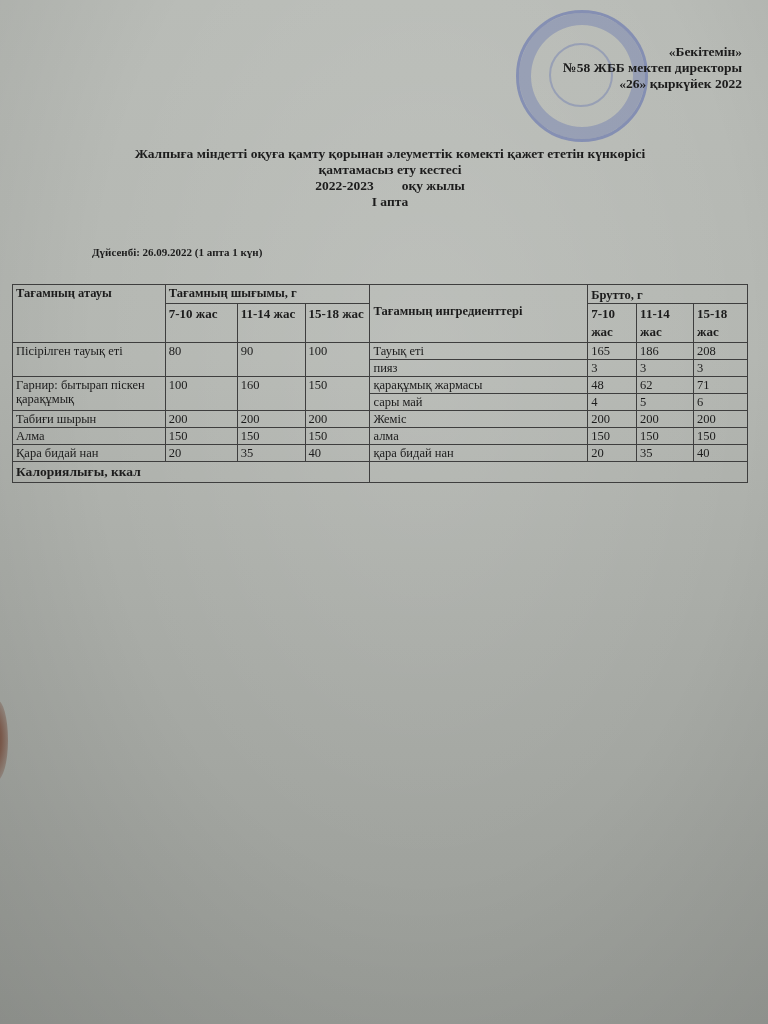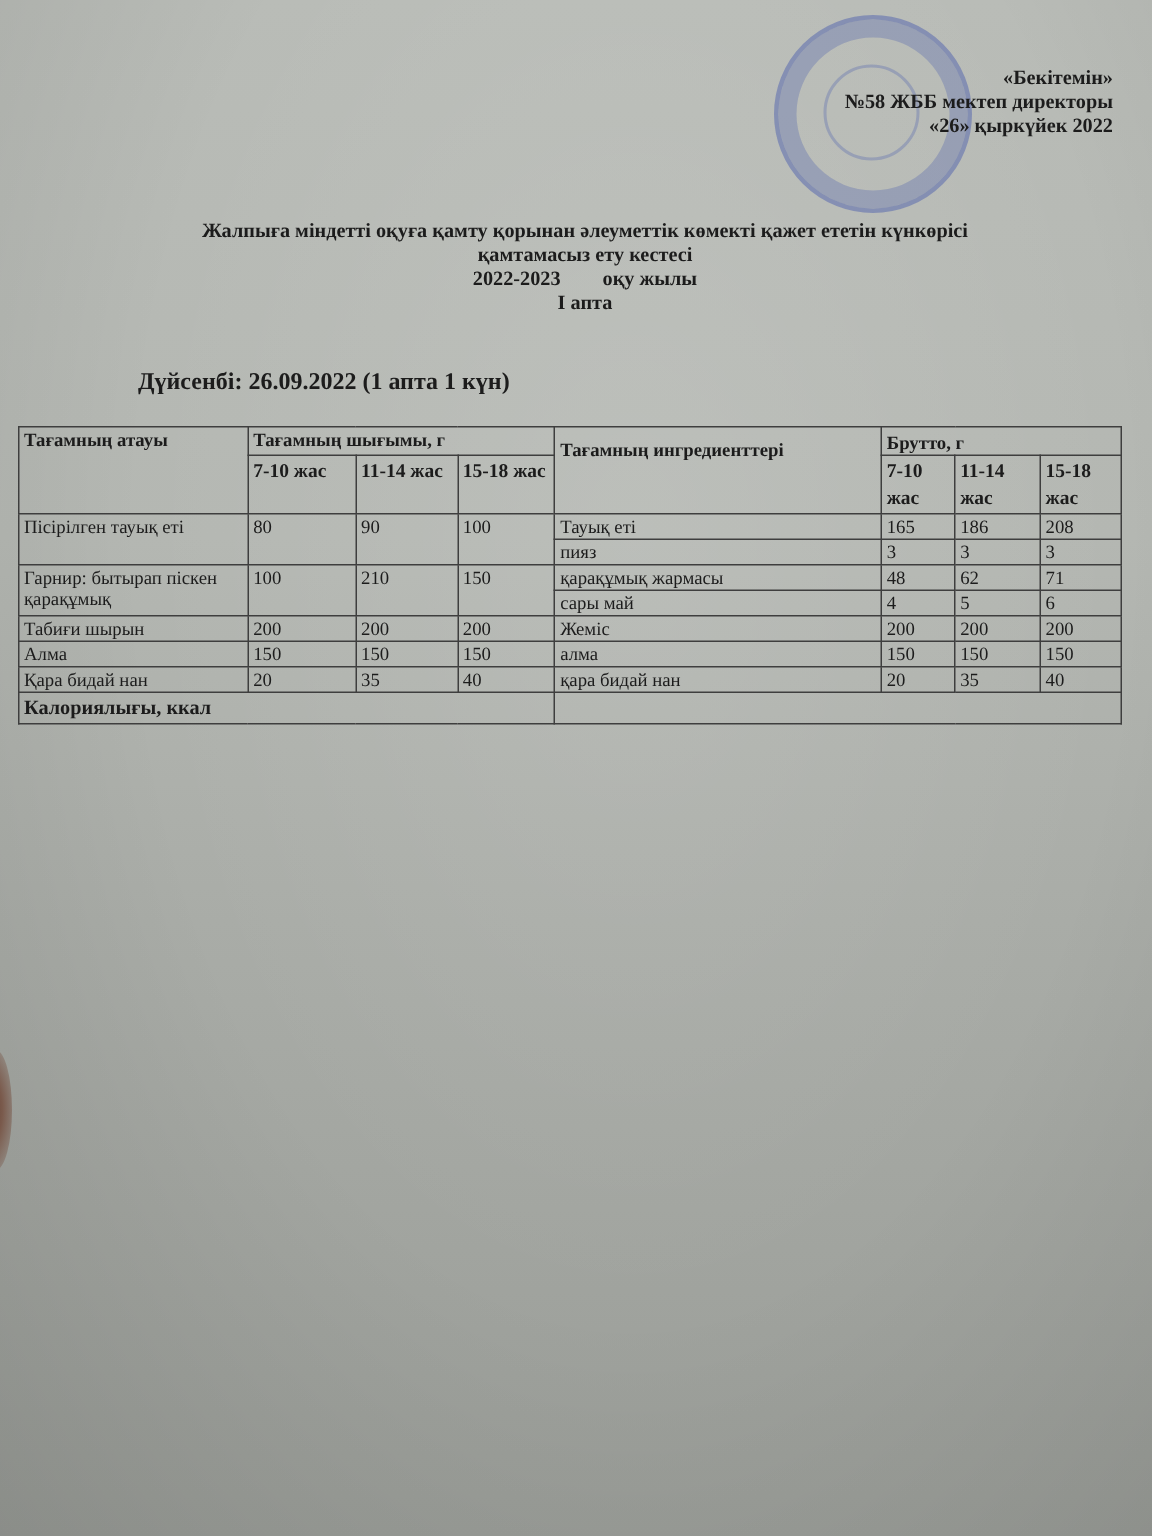--- a/index.html
+++ b/index.html
@@ -39,21 +39,21 @@
     border-top: 2px solid rgba(50,60,150,0.6); border-radius: 50% 50% 0 0; transform: rotate(-10deg);
   }
   .title-block {
     position: absolute; left: 60px; width: 660px; top: 146px;
     text-align: center; font-weight: bold; font-size: 13.5px; line-height: 16px;
   }
   .title-block .year span { display: inline-block; }
   .title-block .year .gap { width: 28px; }
   .day-line {
     position: absolute; left: 92px; top: 246px;
-    font-weight: bold; font-size: 16px; text-align: right;
+    font-weight: bold; font-size: 11px; text-align: right;
   }
   table.menu {
     position: absolute; left: 12px; top: 284px;
     border-collapse: collapse; width: 736px;
     font-size: 12.5px; line-height: 14px;
   }
   table.menu td, table.menu th {
     border: 1.4px solid #3e3e3e; padding: 1px 3px; vertical-align: top; text-align: left;
     font-weight: normal;
   }
@@ -94,21 +94,21 @@
       <col style="width:65px">
     <col style="width:218px">
       <col style="width:49px">
       <col style="width:57px">
       <col style="width:54px">
   </colgroup>
   <tbody>
       <tr>
     <th rowspan="2">Тағамның атауы</th>
     <th colspan="3">Тағамның шығымы, г</th>
-    <th rowspan="2" style="padding-top:8px;margin-left:40px;">Тағамның ингредиенттері</th>
+    <th rowspan="2" style="padding-top:19px;margin-left:40px;">Тағамның ингредиенттері</th>
     <th colspan="3" style="padding-top:3px;">Брутто, г</th>
   </tr>
   <tr>
     <th class="h-age">7-10 жас</th>
     <th class="h-age">11-14 жас</th>
     <th class="h-age">15-18 жас</th>
     <th class="h-age">7-10 жас</th>
     <th class="h-age">11-14 жас</th>
     <th class="h-age">15-18 жас</th>
   </tr>
@@ -126,21 +126,21 @@
   <tr>
     <td>пияз</td>
     <td>3</td>
     <td>3</td>
     <td>3</td>
   </tr>
 
   <tr>
     <td rowspan="2">Гарнир: бытырап піскен қарақұмық</td>
     <td rowspan="2">100</td>
-    <td rowspan="2">210</td>
+    <td rowspan="2">160</td>
     <td rowspan="2">150</td>
     <td>қарақұмық жармасы</td>
     <td>48</td>
     <td>62</td>
     <td>71</td>
   </tr>
   <tr>
     <td>сары май</td>
     <td>4</td>
     <td>5</td>

